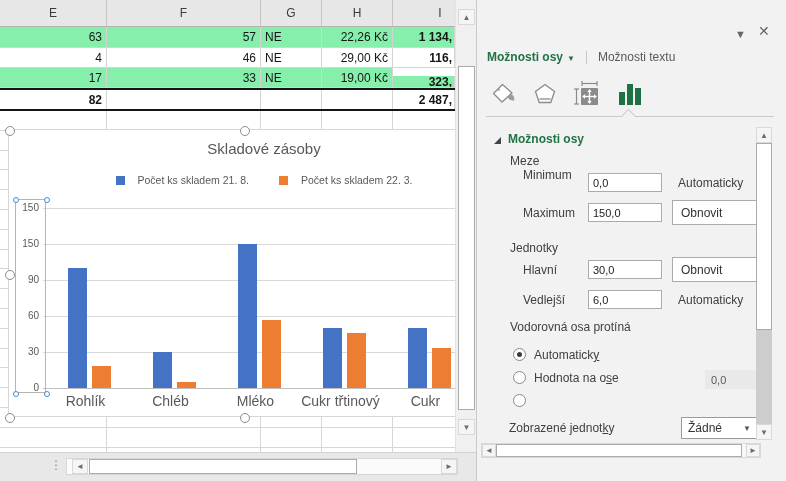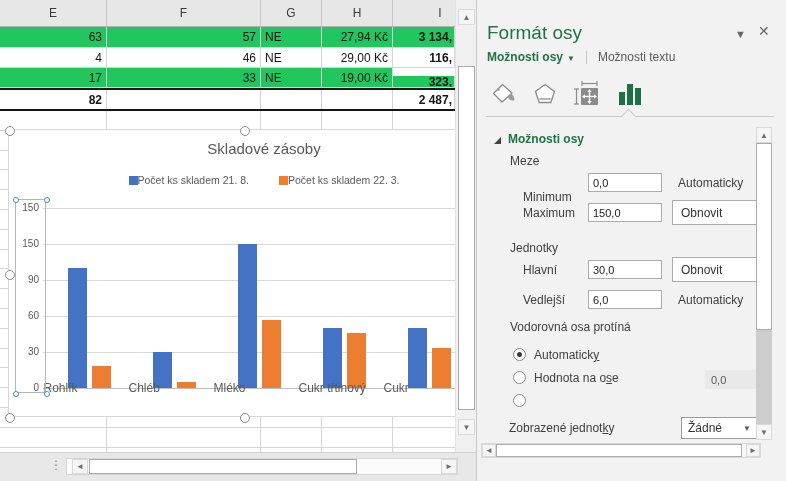--- a/index.html
+++ b/index.html
@@ -6,41 +6,41 @@
   html,body { width:786px; height:481px; overflow:hidden; }
   body { font-family:"Liberation Sans", sans-serif; background:#fff; position:relative; }
 
   
   #sheet { left:0; top:0; width:455px; height:452px; background:#fff; overflow:hidden; position:absolute; }
   #col-headers { position:absolute; left:0; top:0; height:27px; display:flex; background:#E7E7E7; border-bottom:1px solid #B2B2B2; width:560px; }
   .col-header { border-right:1px solid #C4C4C4; color:#3b3b3b; font-size:12px; display:flex; align-items:center; justify-content:center; height:26px; }
   #rows { position:absolute; left:0; top:27px; width:560px; }
   .row { display:flex; }
   .cell { border-right:1px solid #D4D4D4; border-bottom:1px solid #D4D4D4; font-size:12px; color:#151515; padding:0 4px; display:flex; align-items:center; overflow:hidden; white-space:nowrap; }
-  .row.shaded .cell { background:#22c55e; }
+  .row.shaded .cell { background:#86efac; }
   .row.total { border-top:2px solid #151515; border-bottom:2px solid #151515; }
   .row.total .cell { border-bottom:none; }
   .cell.al-r { justify-content:flex-end; }
   .cell.al-l { justify-content:flex-start; }
   .cell.bold { font-weight:700; }
   .vline { position:absolute; width:1px; background:#D6D6D6; top:111px; height:341px; }
   #empty-grid { position:absolute; left:0; top:111px; width:455px; height:341px;
     background:repeating-linear-gradient(to bottom, transparent 0 18.8px, #D6D6D6 18.8px 19.8px); }
 
   
   #chart { position:absolute; left:8px; top:129px; width:512px; height:288px; background:#fff; border:1px solid #D7D7D7; }
   #chart-title { position:absolute; top:10px; left:0; width:100%; text-align:center; font-size:15px; color:#595959; }
   #legend { position:absolute; top:44px; left:0; width:100%; display:flex; justify-content:center; gap:30px; }
-  .legend-item { display:flex; align-items:center; gap:0; font-size:10.5px; color:#595959; }
+  .legend-item { display:flex; align-items:center; gap:13px; font-size:10.5px; color:#595959; }
   .swatch { width:9px; height:9px; display:inline-block; }
   .gridline { position:absolute; left:34px; width:429px; height:1px; background:#D9D9D9; }
   .gridline.axisline { background:#BFBFBF; }
   .ytick { position:absolute; left:0; width:30px; text-align:right; font-size:10px; color:#595959; }
   .bar { position:absolute; width:19px; }
-  .cat-label { position:absolute; width:84px; font-size:12px; color:#595959; top:251px; }
+  .cat-label { position:absolute; width:84px; text-align:center; font-size:14px; color:#595959; top:263px; }
   .handle { position:absolute; width:10px; height:10px; border-radius:50%; background:#fff; border:1.5px solid #8C8C8C; transform:translate(-50%,-50%); }
   #axis-sel { position:absolute; left:6px; top:69px; width:31px; height:194px; border:1px solid #B5B5B5; }
   .axis-handle { position:absolute; width:6px; height:6px; border-radius:50%; background:#fff; border:1px solid #3F8EDA; transform:translate(-50%,-50%); }
 
   
   #sheet-vscroll { position:absolute; left:455px; top:0; width:22px; height:452px; background:#F0F0F0; border-left:1px solid #E3E3E3; }
   .sbtn { position:absolute; background:#F5F5F5; border:1px solid #D9D9D9; color:#6d6d6d; font-size:8px; display:flex; align-items:center; justify-content:center; }
   .sthumb { position:absolute; background:#fff; border:1px solid #ABABAB; }
   #bottom-band { position:absolute; left:0; top:452px; width:477px; height:29px; background:#E8E8E8; border-top:1px solid #D2D2D2; }
   #hs-track { position:absolute; left:66px; top:5px; width:392px; height:17px; background:#FBFBFB; border:1px solid #D6D6D6; }
@@ -85,22 +85,22 @@
       <div class="col-header" style="width: 154px;">F</div>
       <div class="col-header" style="width: 61px;">G</div>
       <div class="col-header" style="width: 71px;">H</div>
       <div class="col-header" style="width: 95px;">I</div>
     </div>
   <div id="rows">
       <div class="row shaded" style="height: 21px;">
         <div class="cell al-r" style="width: 107px;">63</div>
         <div class="cell al-r" style="width: 154px;">57</div>
         <div class="cell al-l" style="width: 61px;">NE</div>
-        <div class="cell al-r" style="width: 71px;">27,94 Kč</div>
-        <div class="cell al-r bold" style="width: 62px; padding-right: 2px;">3 134,</div>
+        <div class="cell al-r" style="width: 71px;">22,26 Kč</div>
+        <div class="cell al-r bold" style="width: 62px; padding-right: 2px;">1 134,</div>
       </div>
       <div class="row" style="height: 20px;">
         <div class="cell al-r" style="width: 107px;">4</div>
         <div class="cell al-r" style="width: 154px;">46</div>
         <div class="cell al-l" style="width: 61px;">NE</div>
         <div class="cell al-r" style="width: 71px;">29,00 Kč</div>
         <div class="cell al-r bold" style="width: 62px; padding-right: 2px;">116,</div>
       </div>
       <div class="row shaded" style="height: 20px;">
         <div class="cell al-r" style="width: 107px;">17</div>
@@ -187,21 +187,20 @@
 <div id="bottom-band">
   <div id="gripper">⋮</div>
   <div id="hs-track"></div>
   <div class="sbtn" style="left:72px;top:6px;width:16px;height:15px">◄</div>
   <div class="sthumb" style="left:89px;top:6px;width:268px;height:15px"></div>
   <div class="sbtn" style="left:441px;top:6px;width:16px;height:15px">►</div>
 </div>
 
 <div id="pane-divider"></div>
 <div id="pane">
-  <div id="pane-title">Formát osy</div>
   <div id="pane-menu">▼</div>
   <div id="pane-close">✕</div>
 
   <div id="pane-tabs">
     <span id="tab-primary"><span>Možnosti osy</span><span class="dd">▼</span></span>
     <span class="tab-sep"></span>
     <span id="tab-secondary">Možnosti textu</span>
   </div>
 
   <span class="pane-icon" style="left:12px">
@@ -248,21 +247,21 @@
     </svg>
   </span>
   <div id="pane-hr"></div>
   <div id="pane-caret"></div>
 
   <div id="sec-tri"></div>
   <div id="sec-title">Možnosti osy</div>
 
   <div class="plabel" style="left:33px;top:154px">Meze</div>
 
-  <div class="plabel" style="left:46px;top:190px">Minimum</div>
+  <div class="plabel" style="left:46px;top:168px">Minimum</div>
   <input class="pinput" style="left: 111px; top: 173px;" value="0,0">
   <div class="pnote" style="top:176px">Automaticky</div>
 
   <div class="plabel" style="left:46px;top:206px">Maximum</div>
   <input class="pinput" style="left: 111px; top: 203px;" value="150,0">
   <button class="pbtn" style="top:200px">Obnovit</button>
 
   <div class="plabel" style="left:33px;top:241px">Jednotky</div>
 
   <div class="plabel" style="left:46px;top:263px">Hlavní</div>

